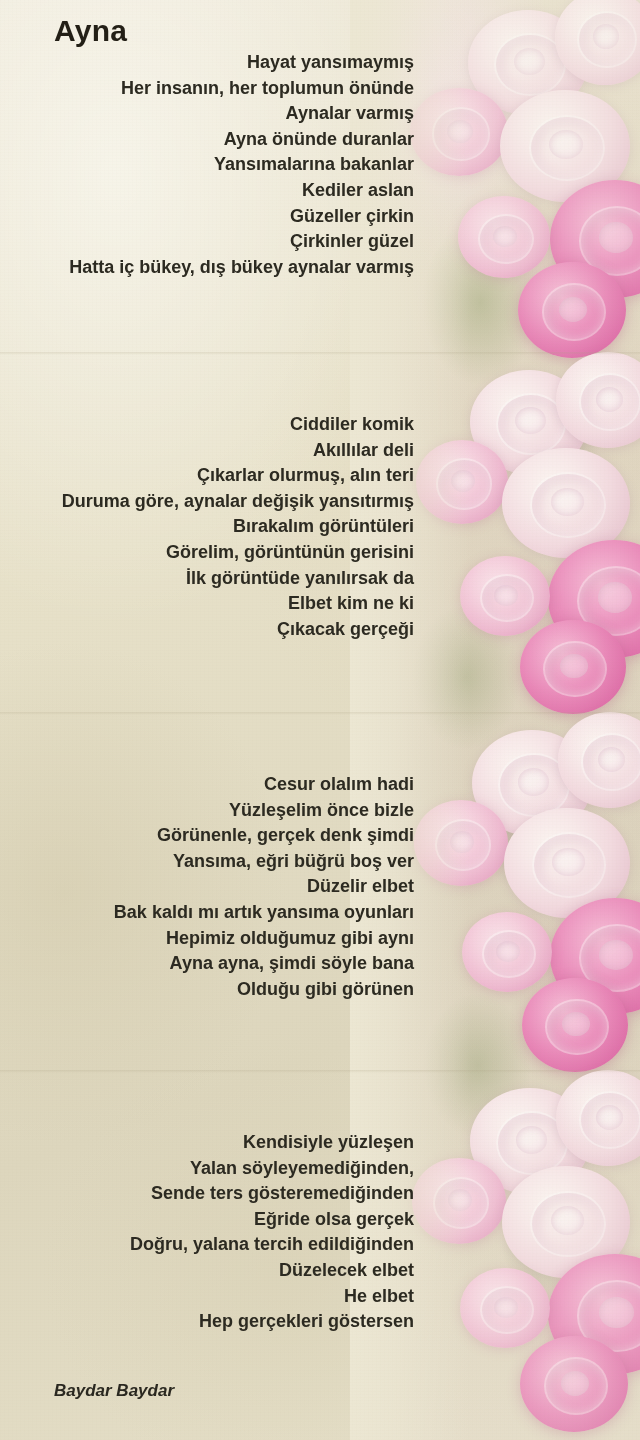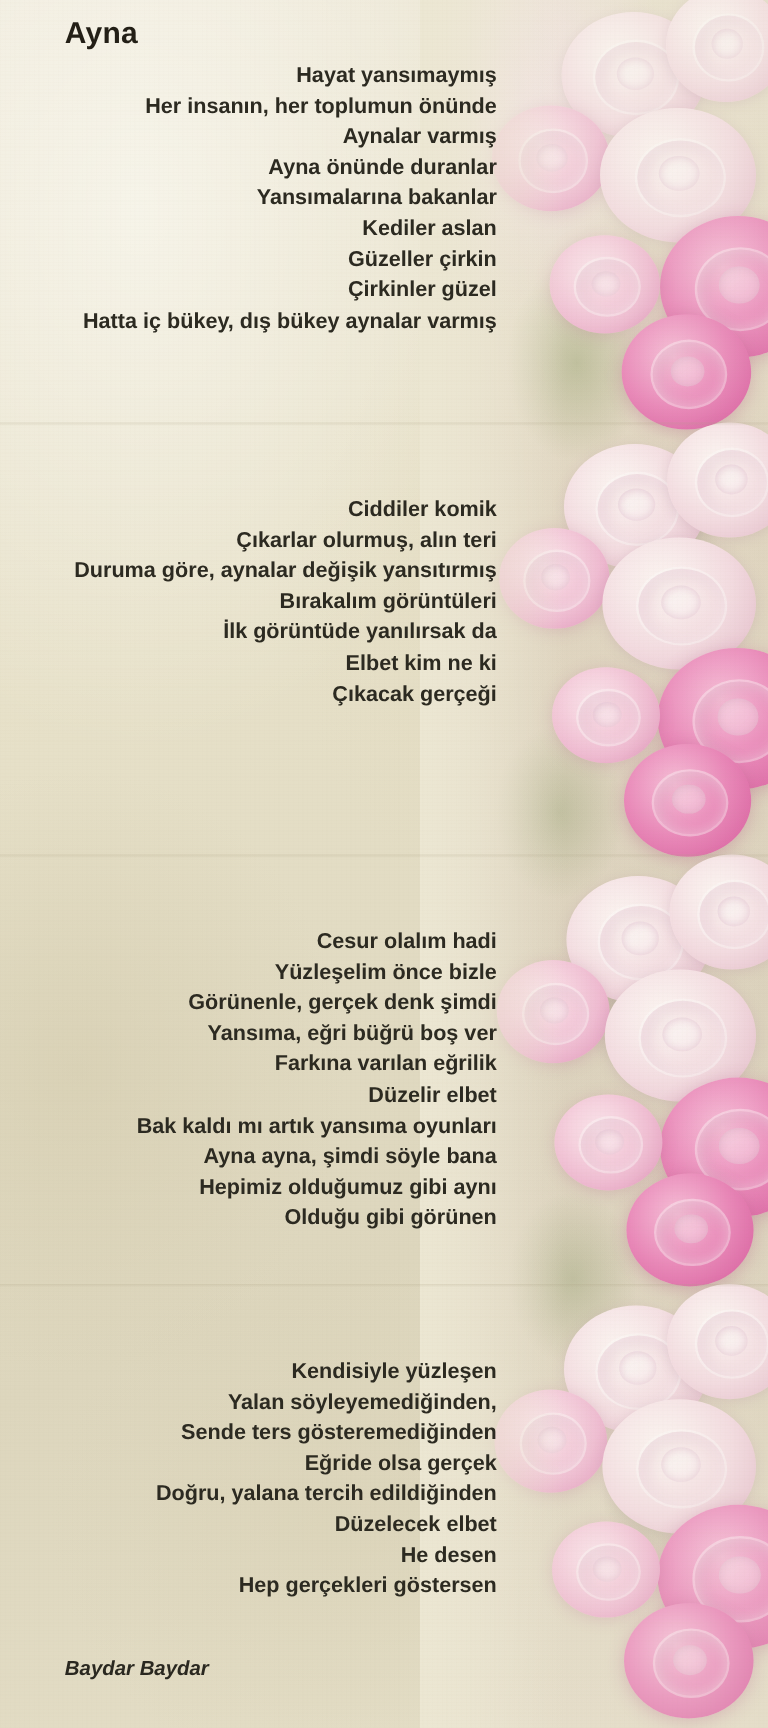--- a/index.html
+++ b/index.html
@@ -139,21 +139,21 @@
     inset: 0;
     background:
       linear-gradient(to bottom, rgba(240,236,220,0.35), rgba(235,228,210,0.12) 25%, rgba(235,228,210,0.12) 75%, rgba(240,236,220,0.3));
   }
 
   
   #title {
     position: absolute;
     left: 54px;
     top: 14px;
-    font-size: 25px;
+    font-size: 30px;
     font-weight: bold;
     color: #231f16;
     letter-spacing: 0.2px;
   }
 
   .stanza {
     position: absolute;
     left: 54px;
     width: 360px;
   }
@@ -240,47 +240,48 @@
     <div class="line">Ayna önünde duranlar</div>
     <div class="line">Yansımalarına bakanlar</div>
     <div class="line">Kediler aslan</div>
     <div class="line">Güzeller çirkin</div>
     <div class="line">Çirkinler güzel</div>
     <div class="line">Hatta iç bükey, dış bükey aynalar varmış</div>
   </div>
 
   <div class="stanza" id="st2">
     <div class="line">Ciddiler komik</div>
+    <div class="line">Akıllılar deli</div>
     <div class="line">Çıkarlar olurmuş, alın teri</div>
     <div class="line">Duruma göre, aynalar değişik yansıtırmış</div>
     <div class="line">Bırakalım görüntüleri</div>
+    <div class="line">Görelim, görüntünün gerisini</div>
     <div class="line">İlk görüntüde yanılırsak da</div>
     <div class="line">Elbet kim ne ki</div>
     <div class="line">Çıkacak gerçeği</div>
   </div>
 
   <div class="stanza" id="st3">
     <div class="line">Cesur olalım hadi</div>
     <div class="line">Yüzleşelim önce bizle</div>
     <div class="line">Görünenle, gerçek denk şimdi</div>
     <div class="line">Yansıma, eğri büğrü boş ver</div>
-    <div class="line">Farkına varılan eğrilik</div>
     <div class="line">Düzelir elbet</div>
     <div class="line">Bak kaldı mı artık yansıma oyunları</div>
+    <div class="line">Hepimiz olduğumuz gibi aynı</div>
     <div class="line">Ayna ayna, şimdi söyle bana</div>
-    <div class="line">Hepimiz olduğumuz gibi aynı</div>
     <div class="line">Olduğu gibi görünen</div>
   </div>
 
   <div class="stanza" id="st4">
     <div class="line">Kendisiyle yüzleşen</div>
     <div class="line">Yalan söyleyemediğinden,</div>
     <div class="line">Sende ters gösteremediğinden</div>
     <div class="line">Eğride olsa gerçek</div>
     <div class="line">Doğru, yalana tercih edildiğinden</div>
     <div class="line">Düzelecek elbet</div>
-    <div class="line">He desen</div>
+    <div class="line">He elbet</div>
     <div class="line">Hep gerçekleri göstersen</div>
   </div>
 
   <div id="author">Baydar Baydar</div>
 
 </div>
 
 </body></html>

